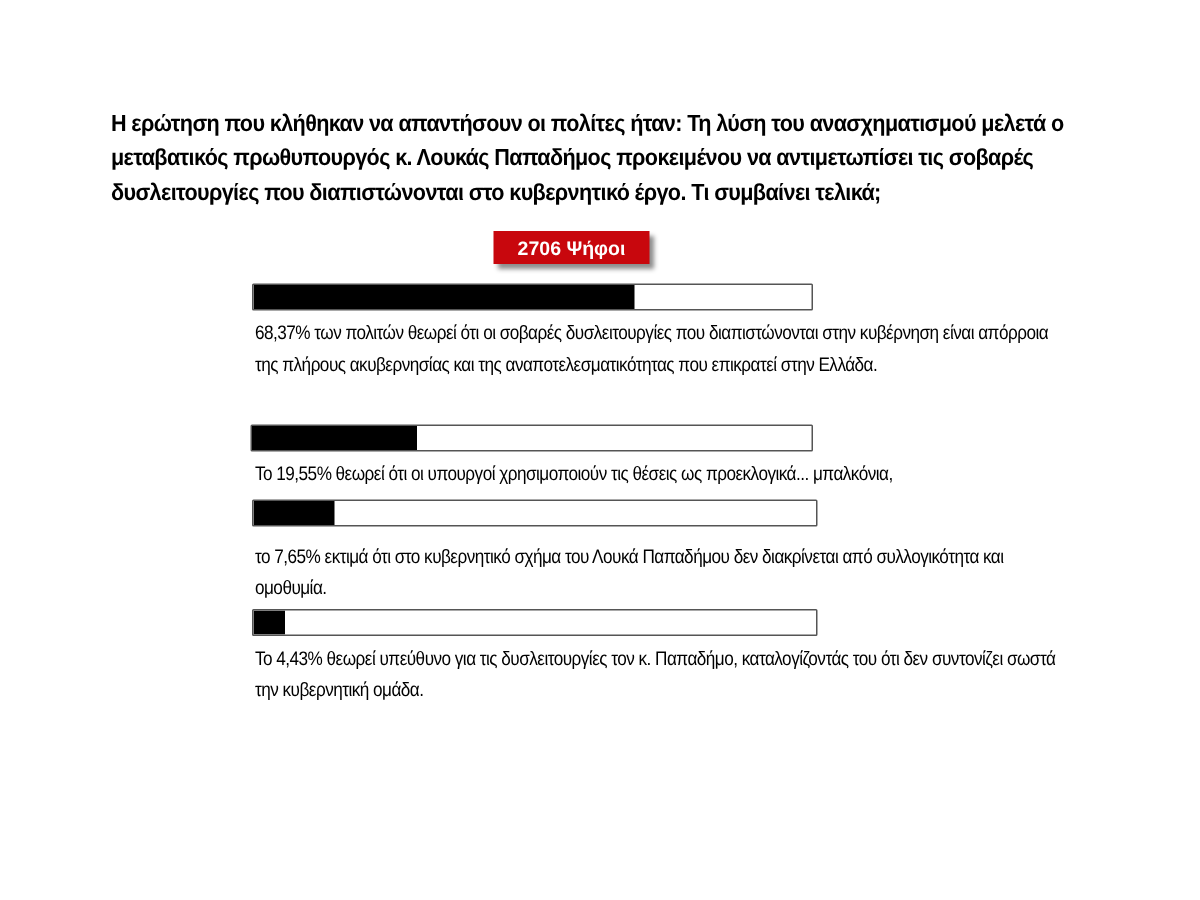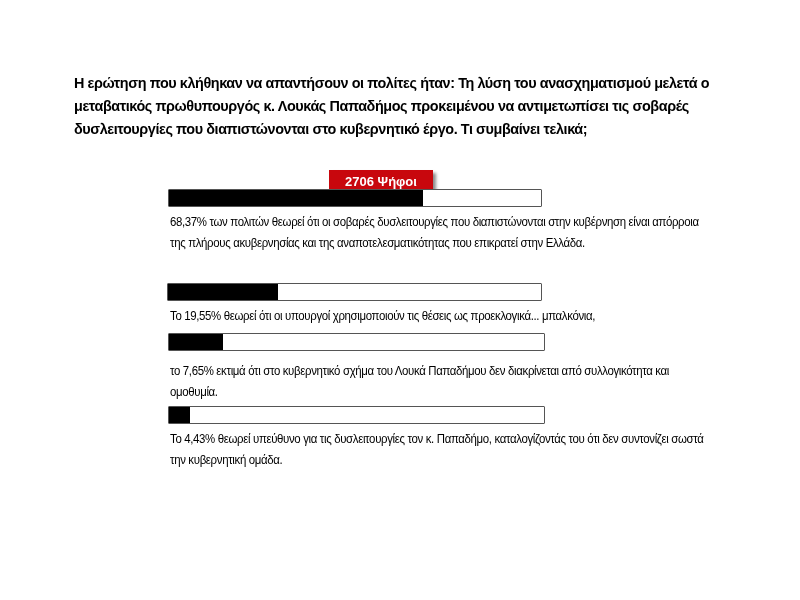--- a/index.html
+++ b/index.html
@@ -1,18 +1,18 @@
 <!DOCTYPE html>
 <html><head>
 <meta charset="utf-8">
 <style>
   html, body { margin: 0; padding: 0; background: #ffffff; }
   body { width: 800px; height: 600px; position: relative; overflow: hidden; font-family: "Liberation Sans", sans-serif; color: #000; }
   .question { position: absolute; left: 74px; top: 71px; width: 690px; font-size: 15.5px; font-weight: bold; line-height: 23px; letter-spacing: -0.45px; transform: scaleX(0.93); transform-origin: left top; }
-  .votes-badge { position: absolute; left: 329px; top: 154px; width: 104px; height: 22px; background: #c8070d; color: #fff; font-weight: bold; font-size: 13px; display: flex; align-items: center; justify-content: center; box-shadow: 3px 3px 3px rgba(0,0,0,0.45); margin-top: 16px; }
+  .votes-badge { position: absolute; left: 329px; top: 154px; width: 104px; height: 22px; background: #c8070d; color: #fff; font-weight: bold; font-size: 13px; display: flex; align-items: center; justify-content: center; box-shadow: 3px 3px 3px rgba(0,0,0,0.45); }
   .bar { position: absolute; height: 16px; border: 1px solid #555; background: #fff; box-sizing: border-box; border-radius: 1px; overflow: hidden; }
   .bar .fill { height: 100%; background: #000; }
   .answer { position: absolute; left: 170px; font-size: 13px; line-height: 20.5px; letter-spacing: -0.4px; transform: scaleX(0.88); transform-origin: left top; width: 610px; }
 </style>
 </head>
 <body>
 
 <div class="question">Η ερώτηση που κλήθηκαν να απαντήσουν οι πολίτες ήταν: Τη λύση του ανασχηματισμού μελετά ο μεταβατικός πρωθυπουργός κ. Λουκάς Παπαδήμος προκειμένου να αντιμετωπίσει τις σοβαρές δυσλειτουργίες που διαπιστώνονται στο κυβερνητικό έργο. Τι συμβαίνει τελικά;</div>
 
 <div class="votes-badge">2706 Ψήφοι</div>

